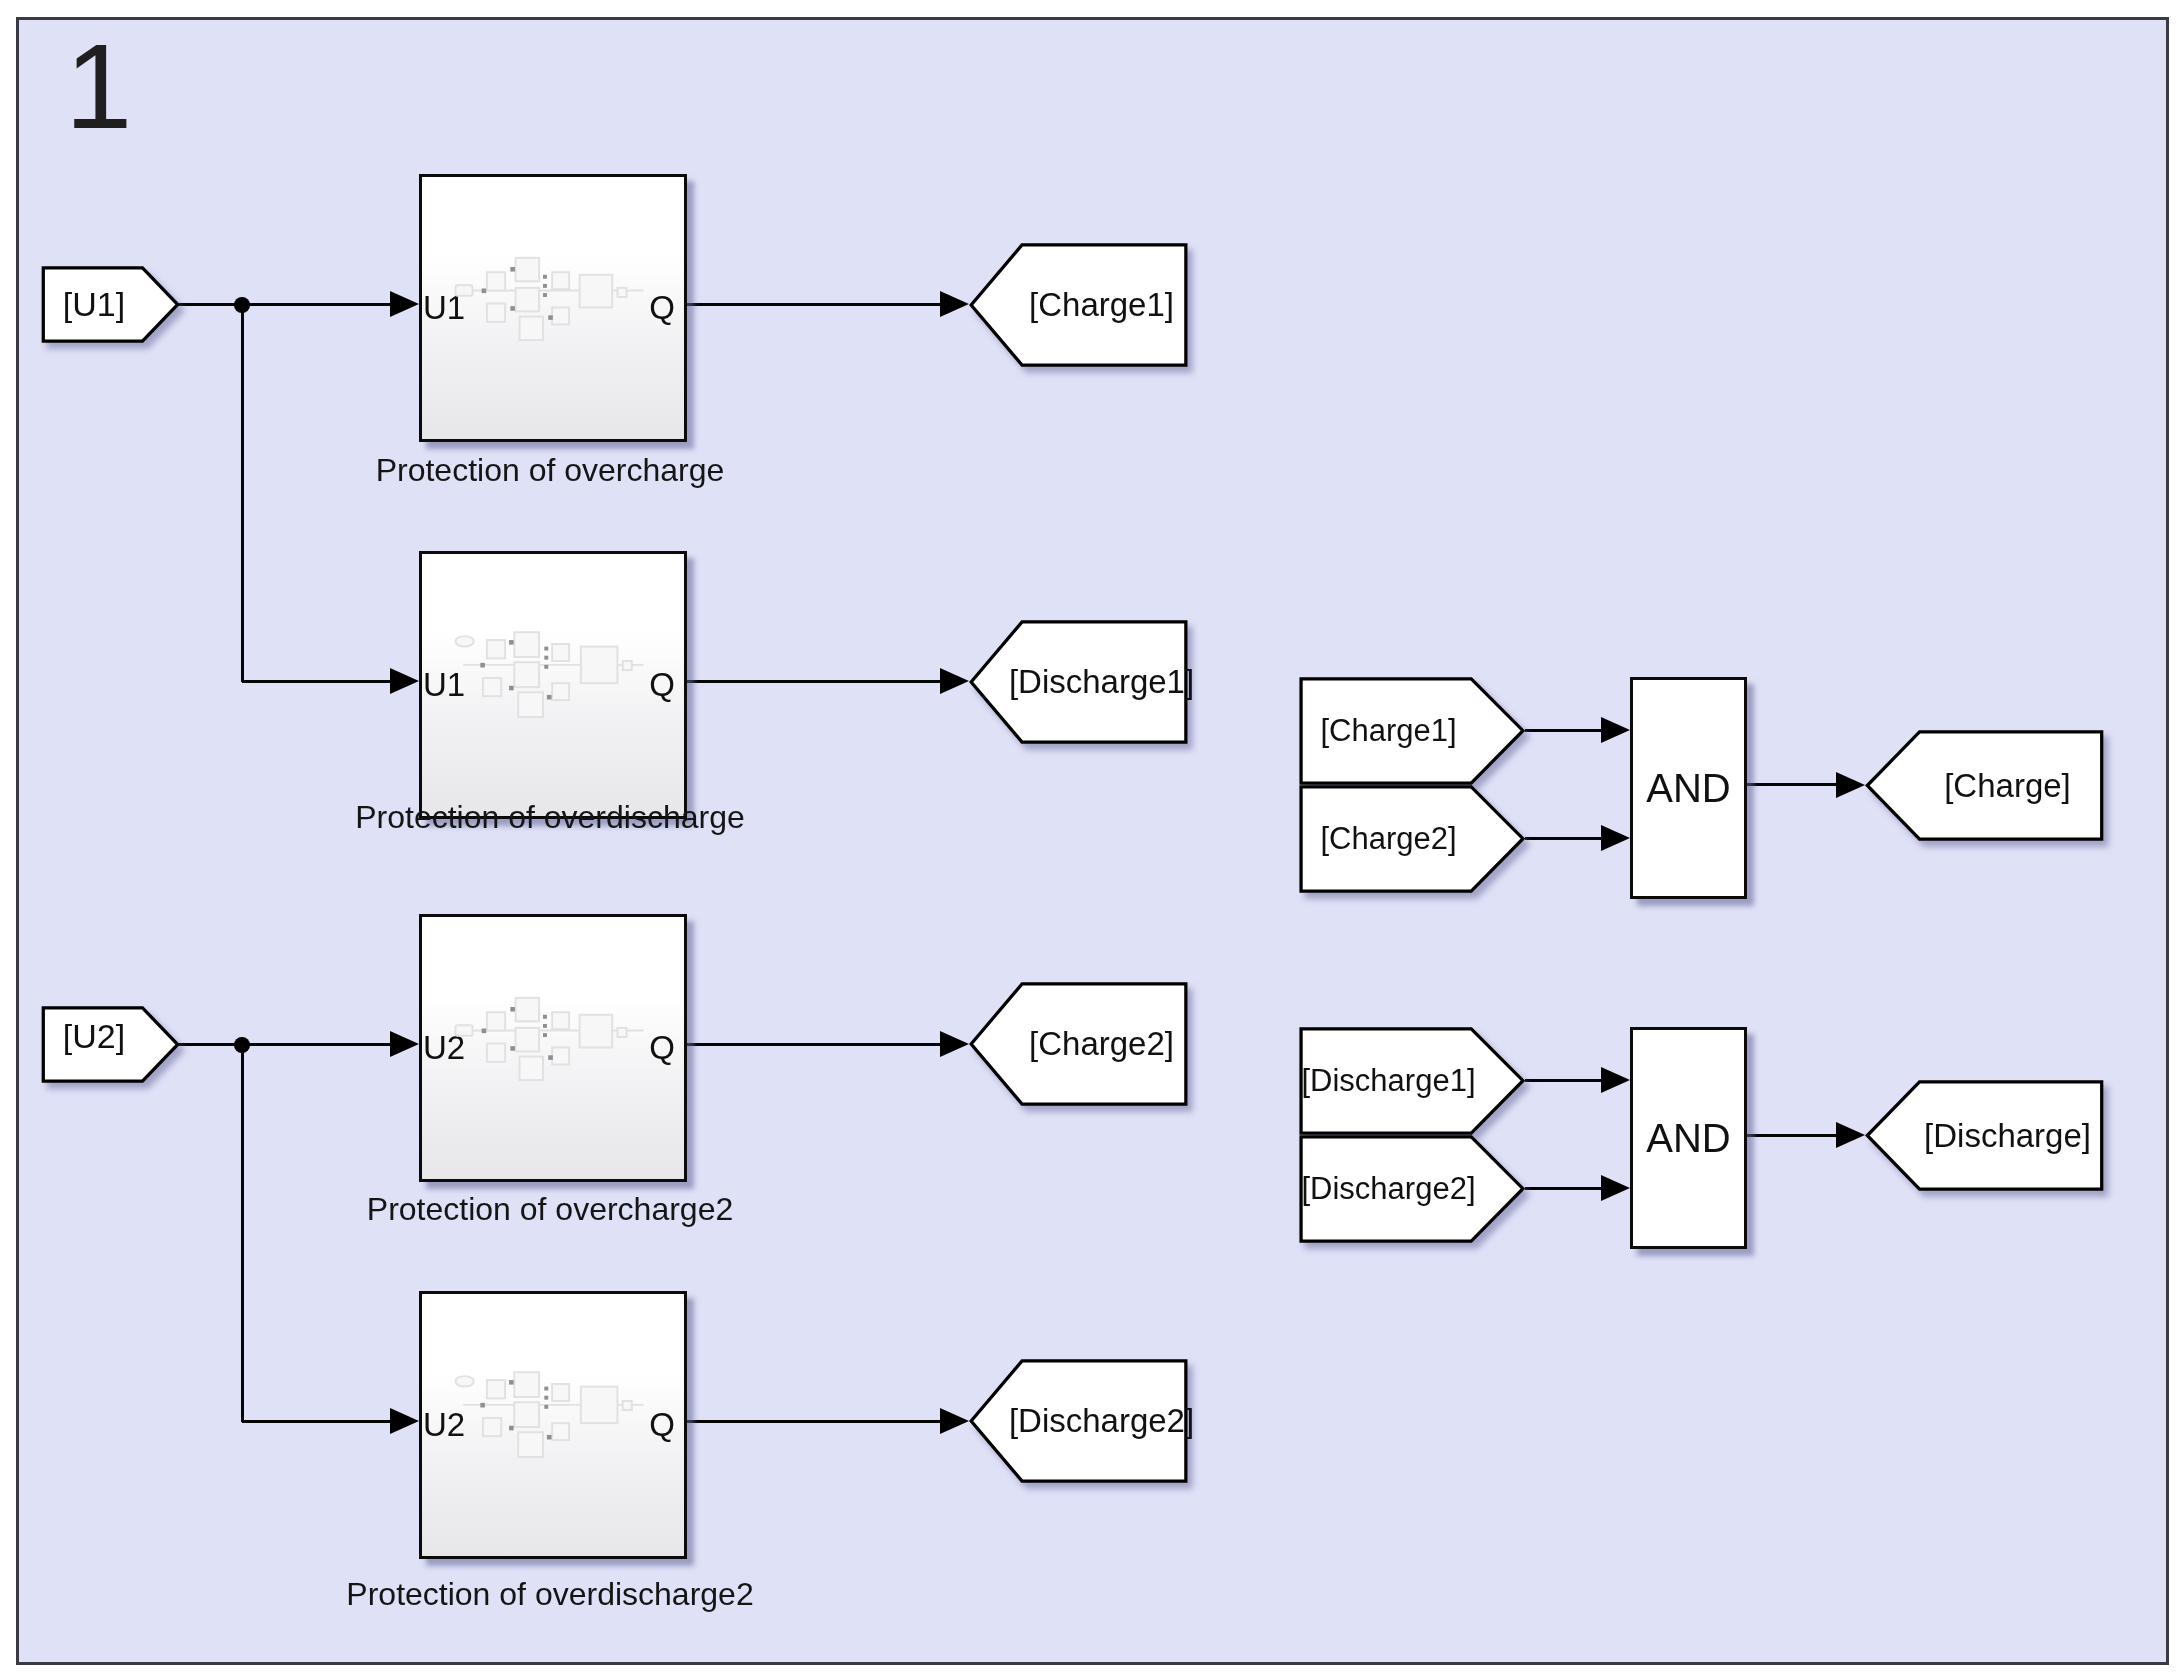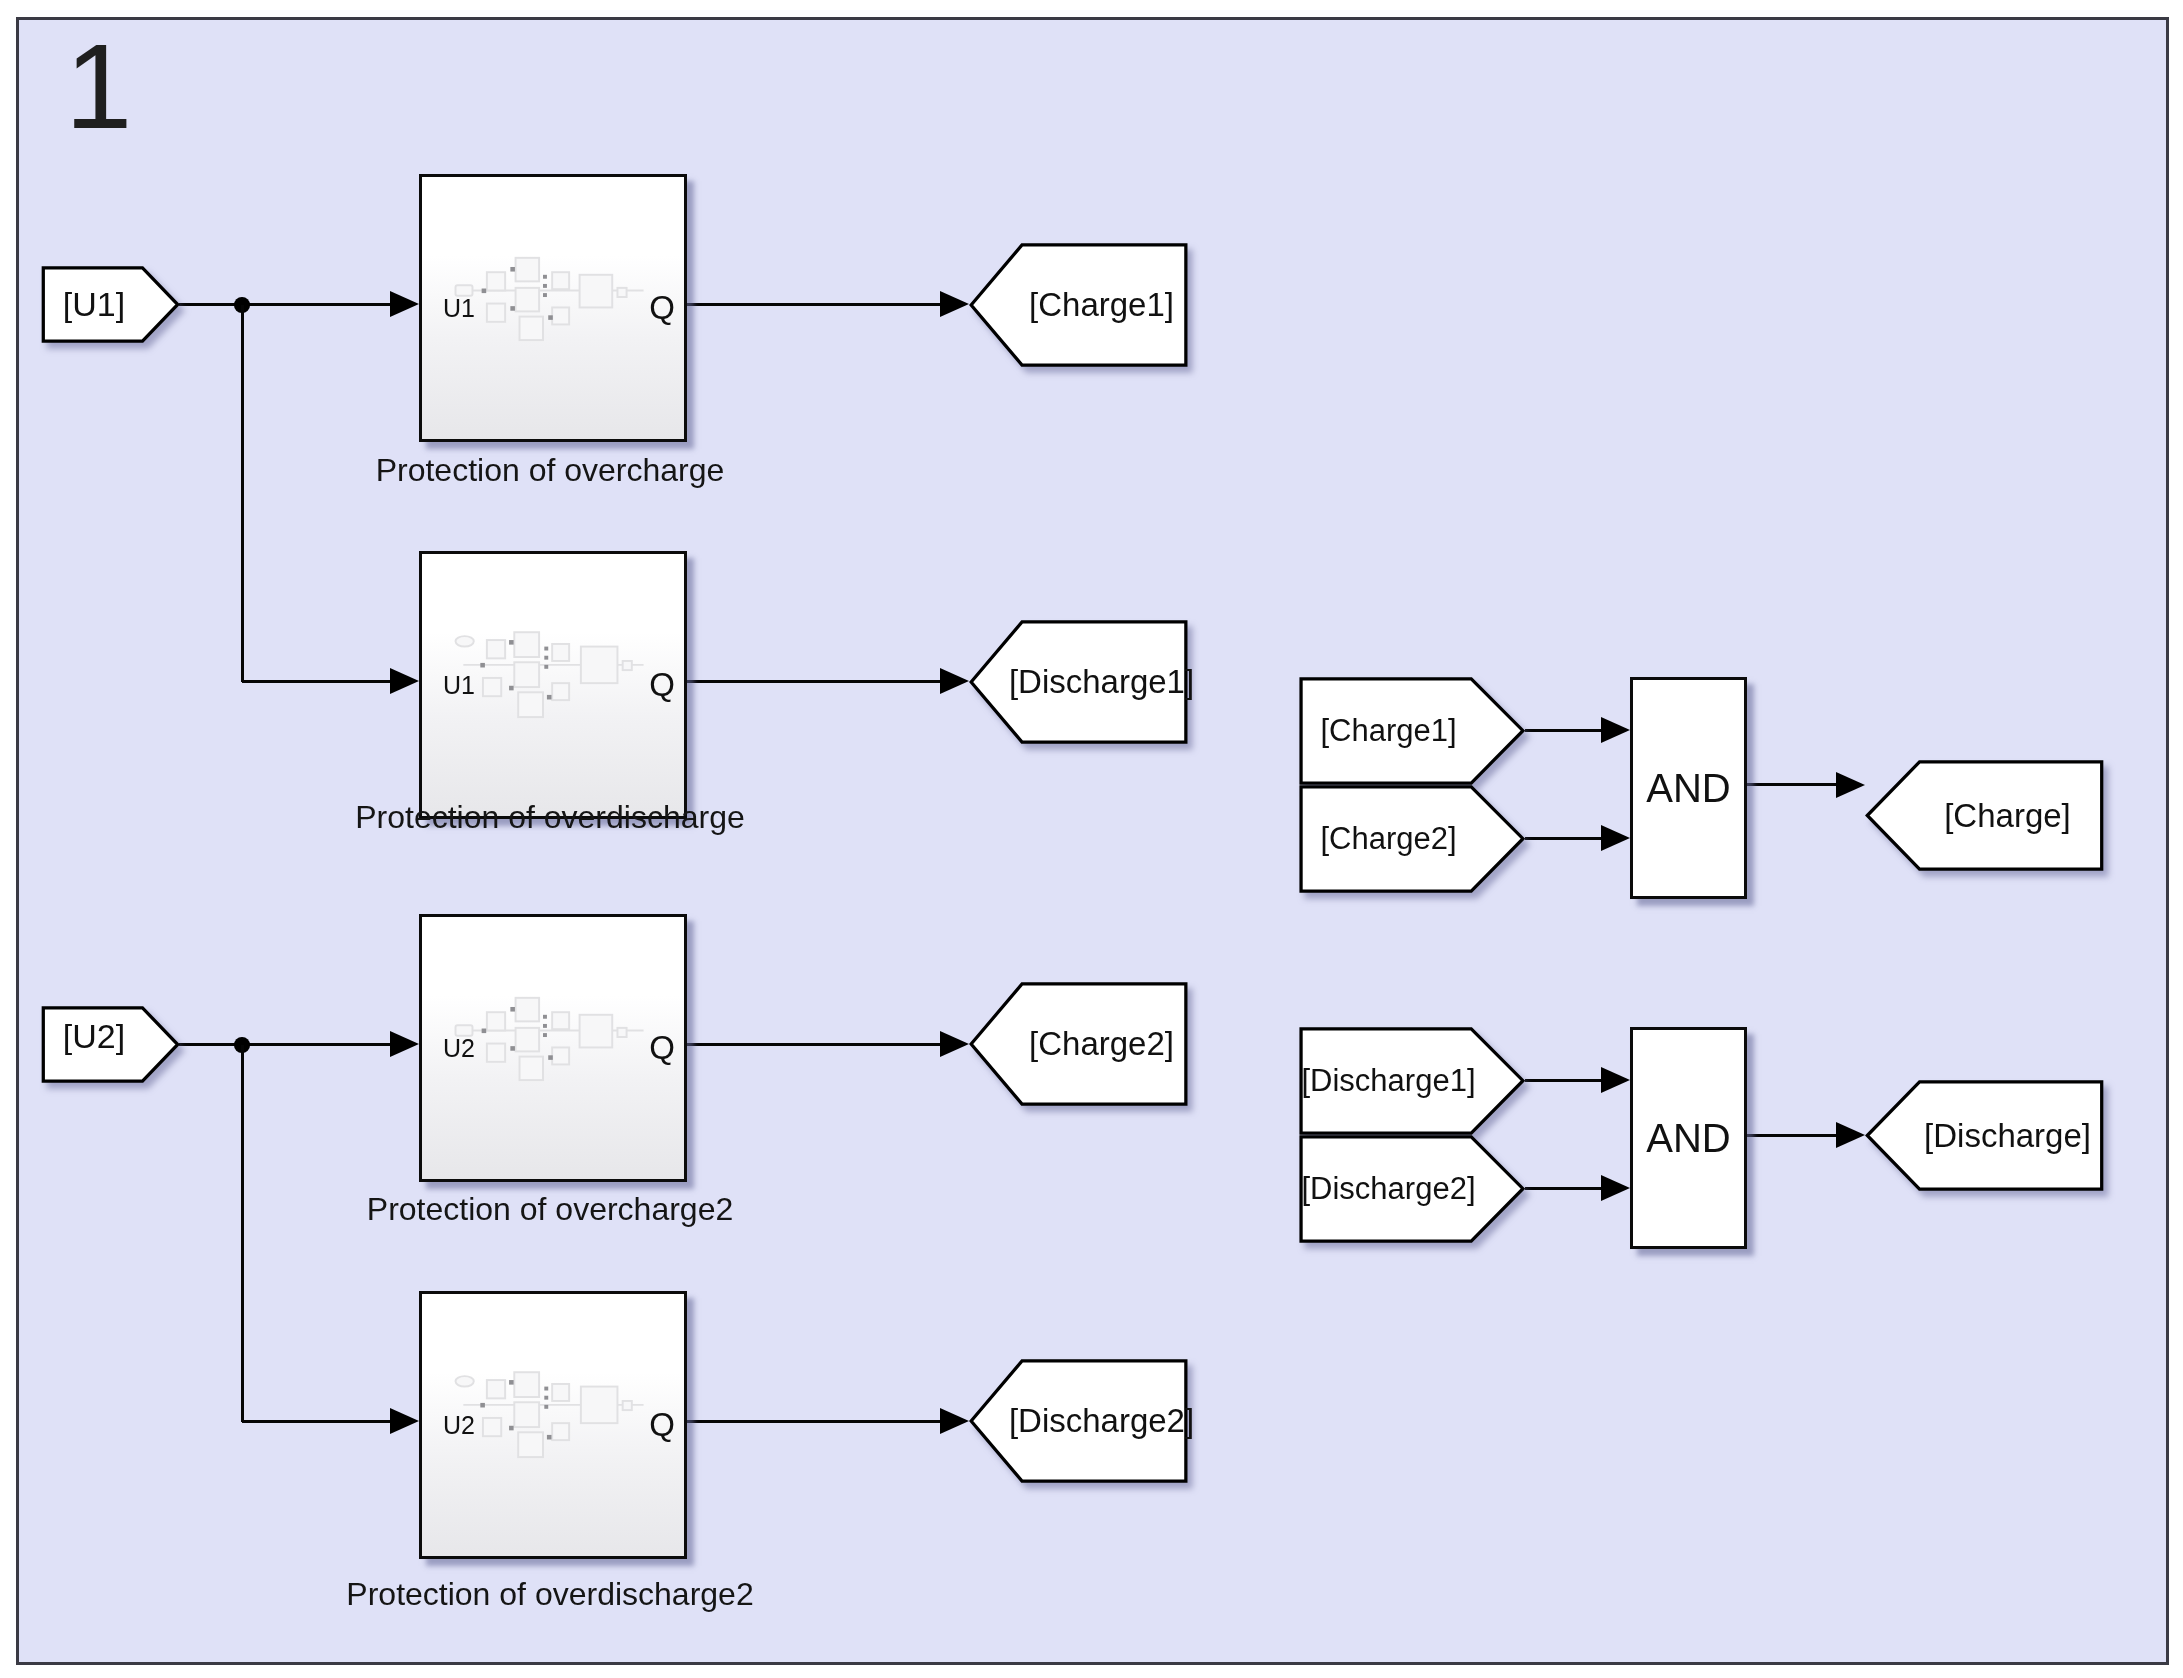--- a/index.html
+++ b/index.html
@@ -11,21 +11,21 @@
   
   .hline{position:absolute;height:3.3px;background:#050505;}
   .vline{position:absolute;width:3.3px;background:#050505;}
   .dot{position:absolute;width:15.7px;height:15.7px;background:#000;border-radius:50%;}
   .ah-r{position:absolute;width:0;height:0;border-top:13.7px solid transparent;
         border-bottom:13.7px solid transparent;border-left:29px solid #000;}
   
   .block{position:absolute;width:262px;height:262px;border:3.9px solid #0b0b0b;
          background:linear-gradient(180deg,#ffffff 0%,#ffffff 30%,#f2f2f4 62%,#e7e7ea 100%);
          box-shadow:6.5px 7.2px 5.2px rgba(99,102,150,.55);}
-  .port-in{position:absolute;left:21px;top:50%;transform:translateY(-50%);font-size:25px;}
+  .port-in{position:absolute;left:1px;top:50%;transform:translateY(-50%);font-size:33px;}
   .port-out{position:absolute;right:9.2px;top:50%;transform:translateY(-50%);font-size:33px;}
   .thumb{position:absolute;left:27.5px;top:73px;width:203px;height:111px;}
   .block-label{position:absolute;width:654px;text-align:center;font-size:32px;color:#151515;}
   
   .tag{position:absolute;display:flex;align-items:center;justify-content:center;}
   .tag svg{position:absolute;left:0;top:0;filter:drop-shadow(5.9px 6.5px 3.3px rgba(99,102,150,.5));}
   .tag .lbl{position:relative;font-size:33px;white-space:nowrap;}
   .tag.small .lbl{font-size:34px;padding-right:33px;}
   .tag.from-r .lbl{padding-right:47px;font-size:31px;}
   .tag.goto-l .lbl{padding-left:46px;font-size:33px;}
@@ -230,21 +230,21 @@
   </div>
   <div class="tag from-r" style="left:1299px;top:785px;width:226px;height:108px;">
     <svg width="226" height="108" viewBox="0 0 345 165">
         <polygon points="3,3 263,3 342,82 263,162 3,162" fill="#ffffff" stroke="#000" stroke-width="5"></polygon>
       </svg>
     <span class="lbl">[Charge2]</span>
   </div>
   <div class="andblk" style="left:1630px;top:677px;">
     <span>AND</span>
   </div>
-  <div class="tag goto-l" style="left:1865px;top:730px;width:239px;height:111px;margin-top:30px;">
+  <div class="tag goto-l" style="left:1865px;top:730px;width:239px;height:111px;">
     <svg width="239" height="111" viewBox="0 0 365 170">
         <polygon points="3,85 83,3 362,3 362,167 83,167" fill="#ffffff" stroke="#000" stroke-width="5"></polygon>
       </svg>
     <span class="lbl">[Charge]</span>
   </div>
 
   <div class="tag from-r" style="left:1299px;top:1027px;width:226px;height:108px;">
     <svg width="226" height="108" viewBox="0 0 345 165">
         <polygon points="3,3 263,3 342,82 263,162 3,162" fill="#ffffff" stroke="#000" stroke-width="5"></polygon>
       </svg>

